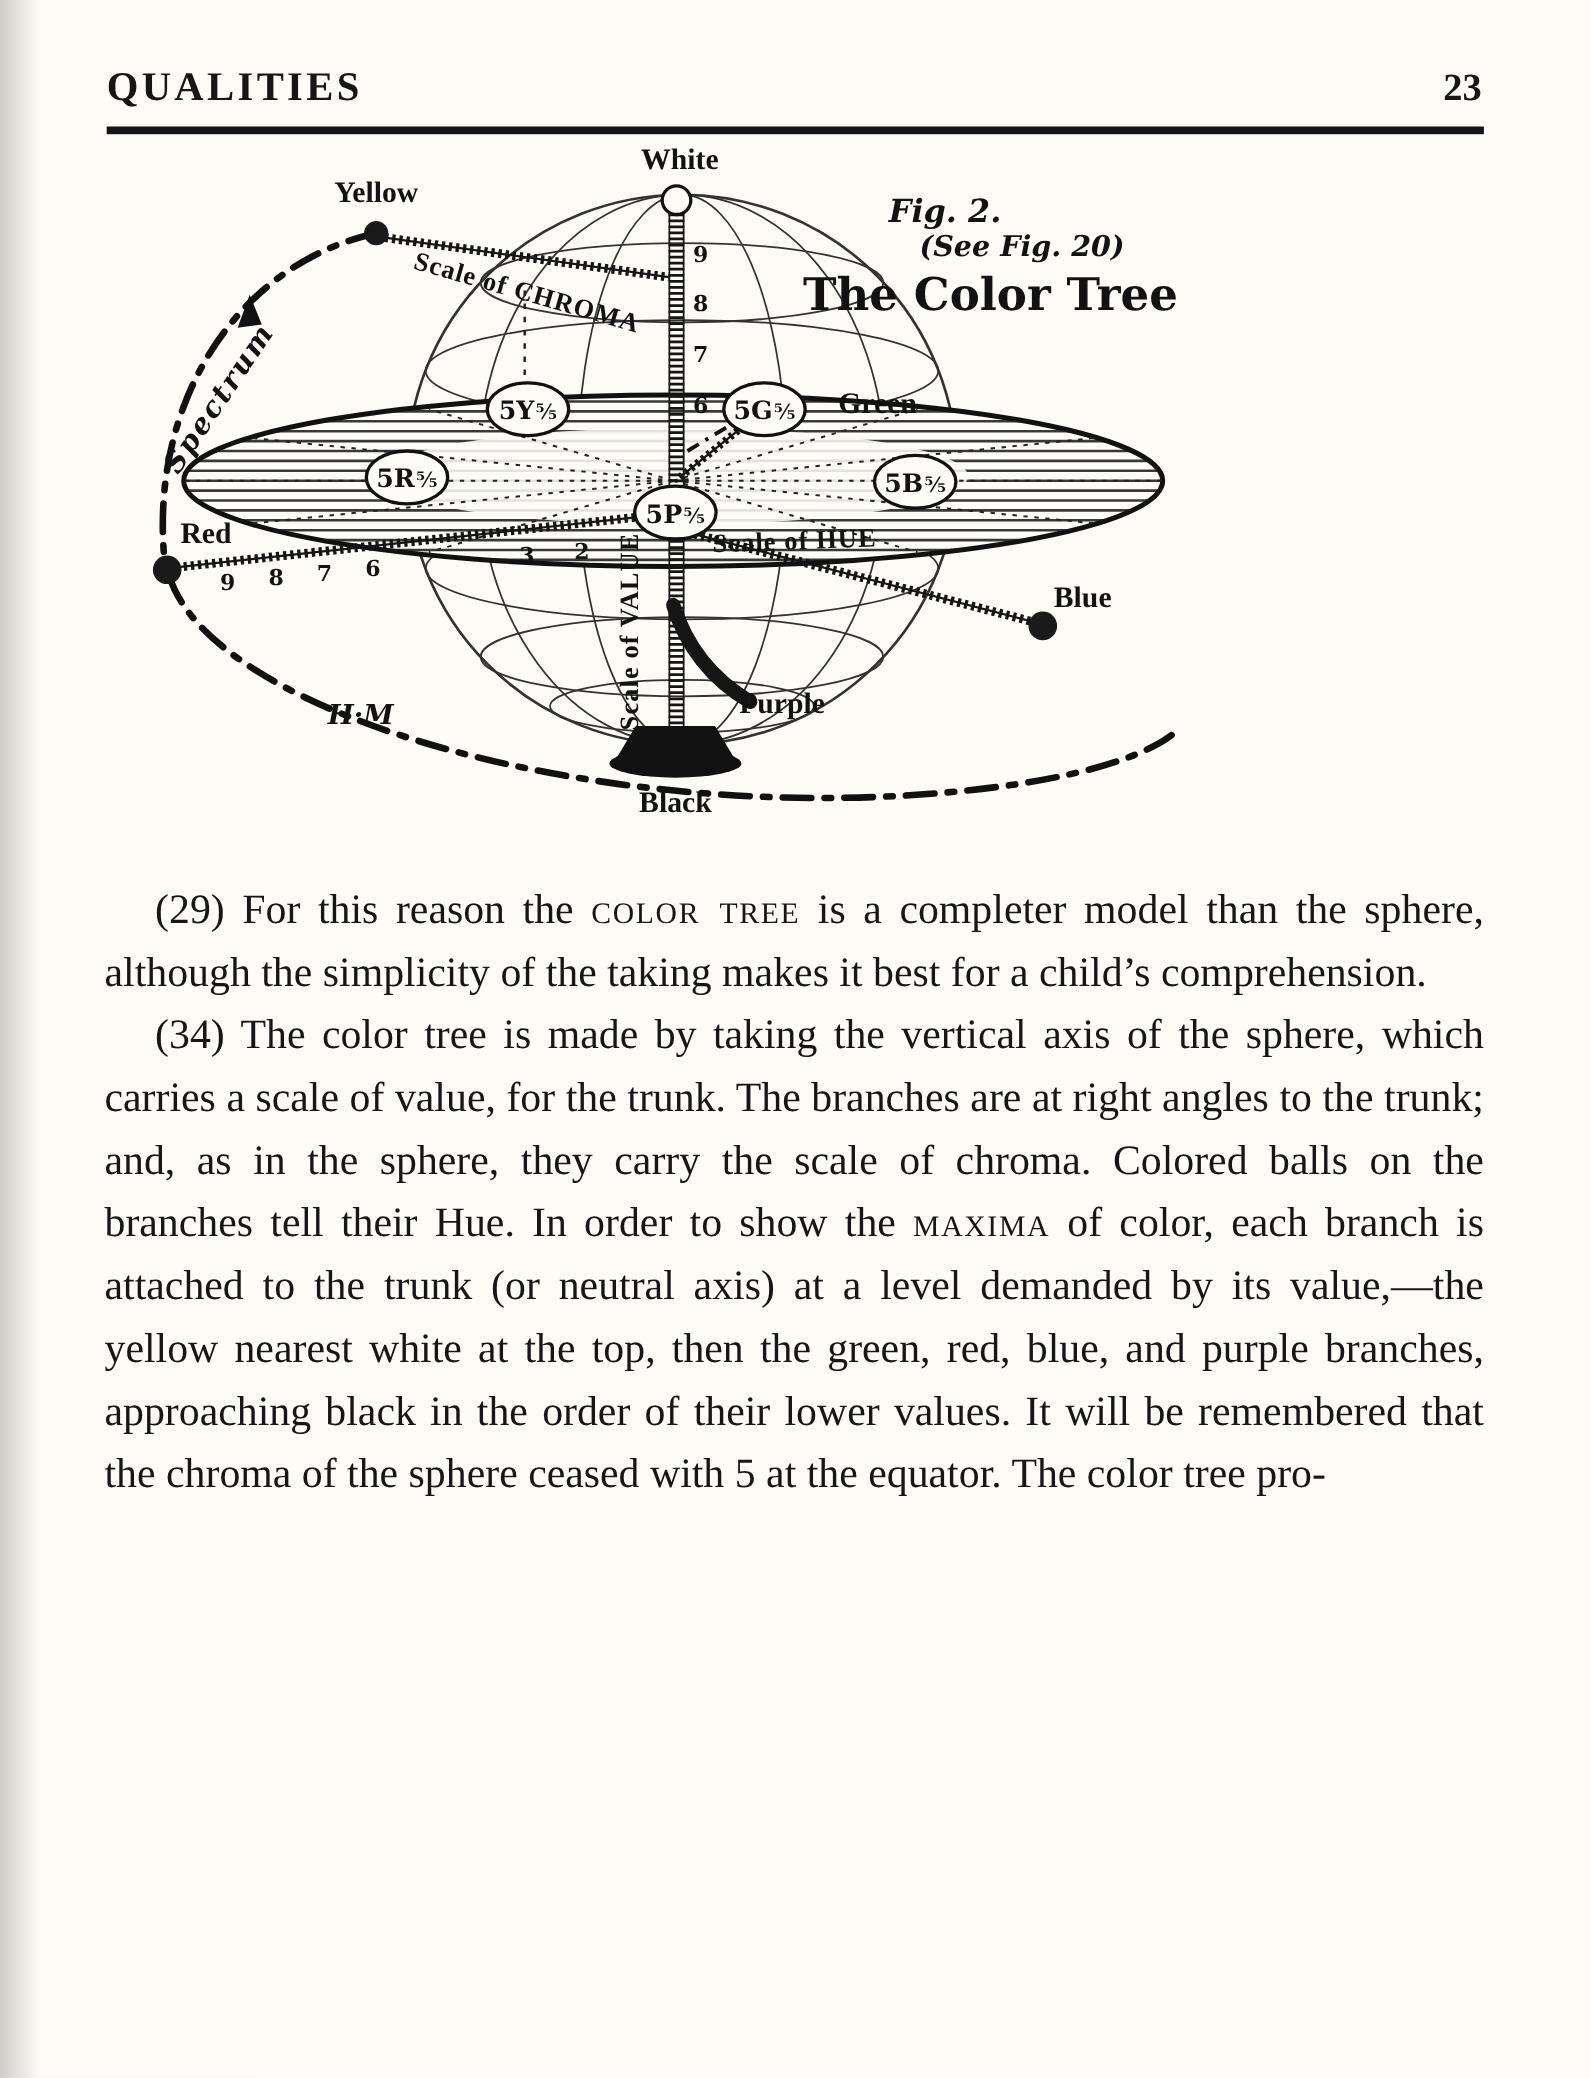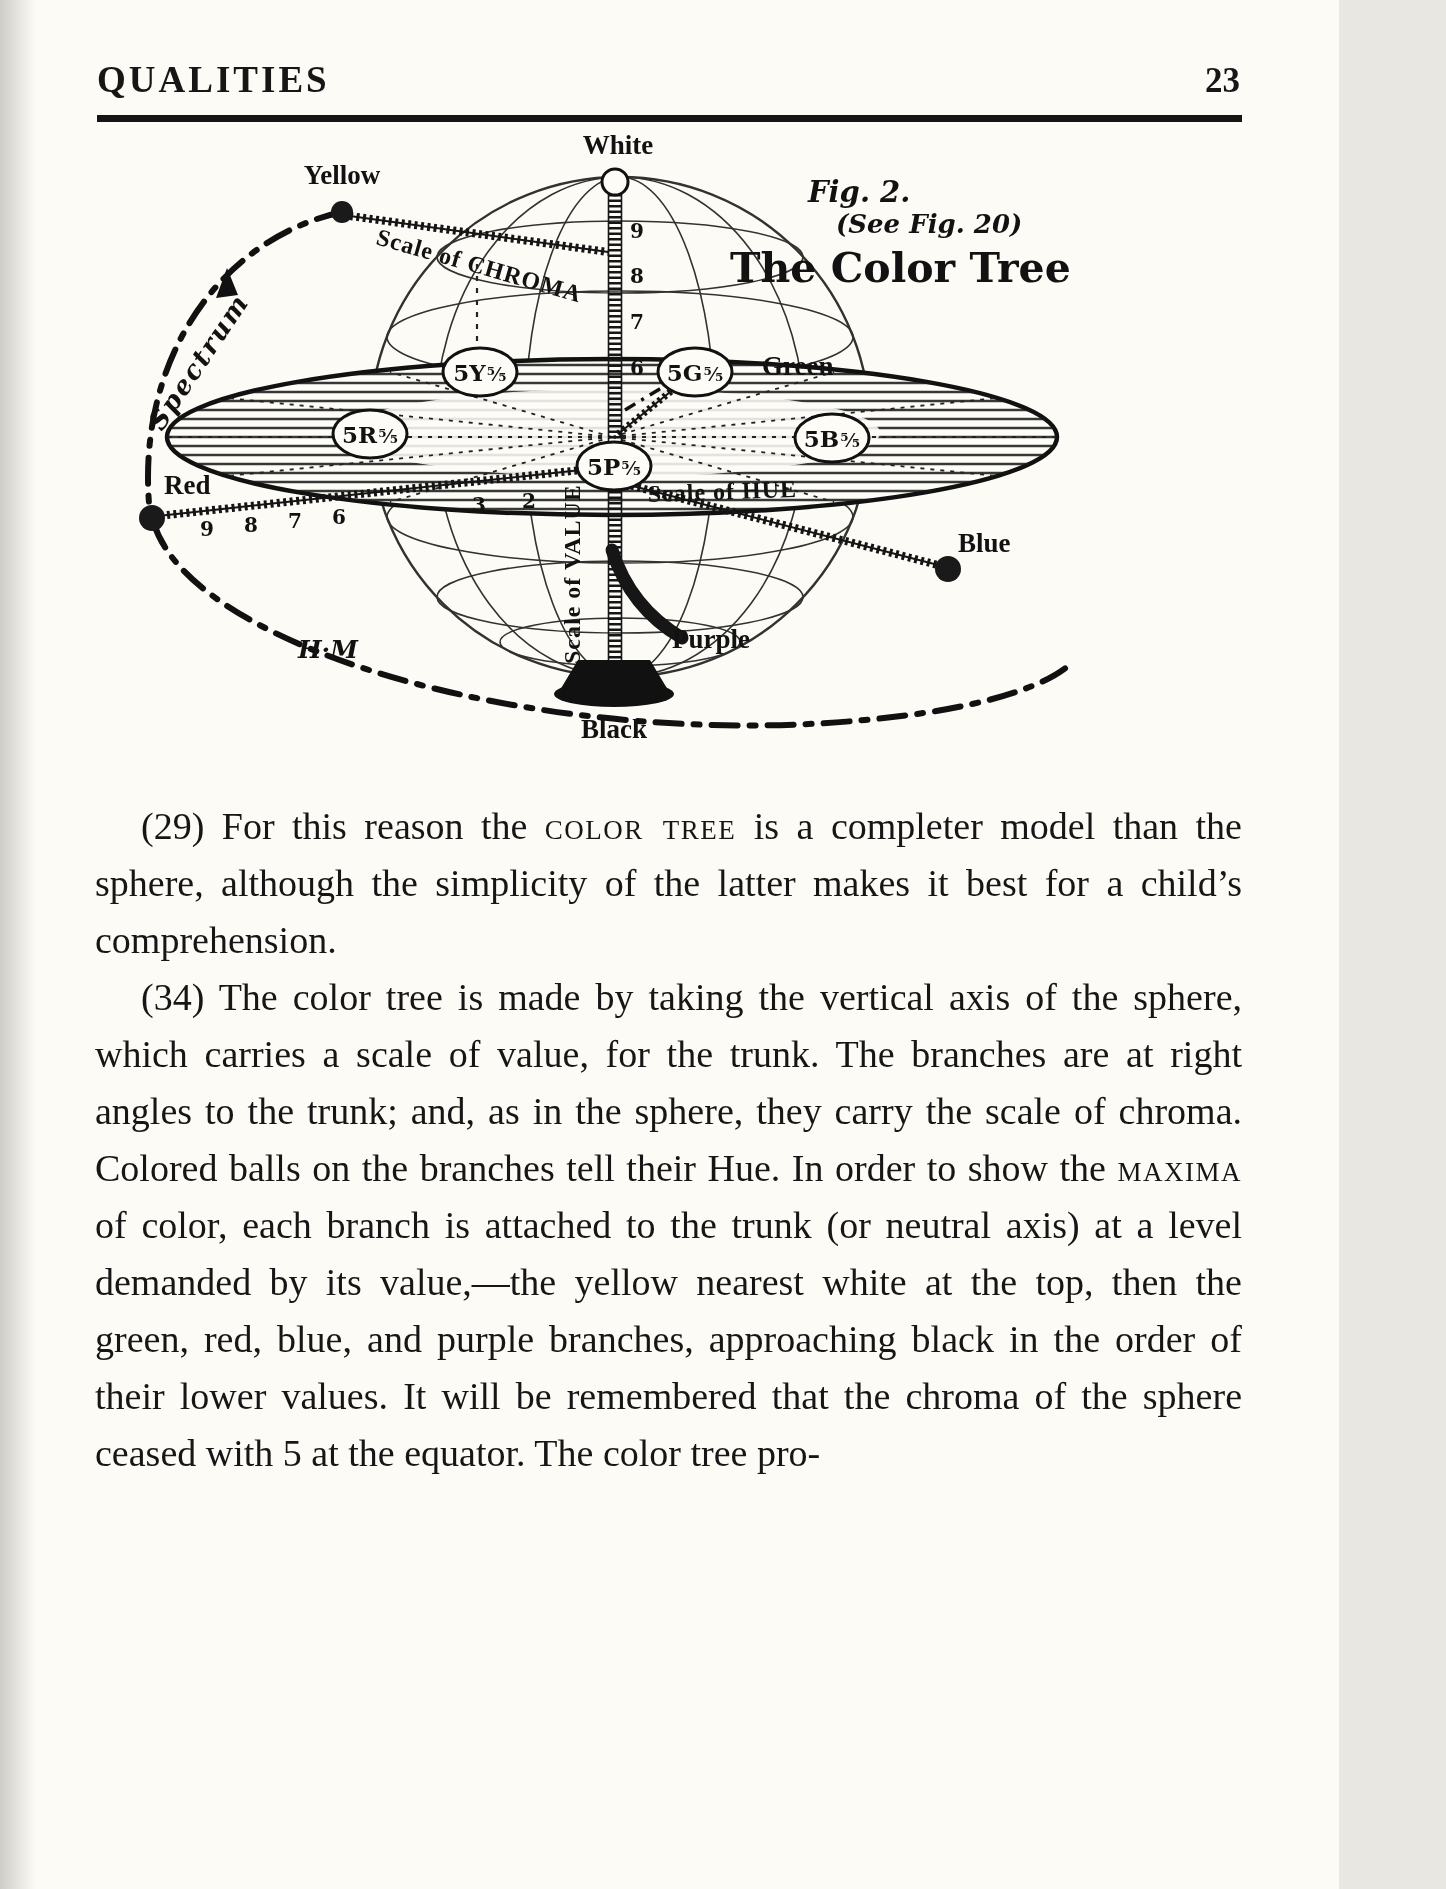--- a/index.html
+++ b/index.html
@@ -1,18 +1,18 @@
 <!DOCTYPE html>
 <html><head>
 <meta charset="utf-8">
 <style>
   * { margin:0; padding:0; box-sizing:border-box; }
   html,body { background:#e9e7e1; }
   .page {
-    width:1339px; height:1889px; background:#fcfbf5; position:relative;
+    width:1446px; height:1889px; background:#fcfbf5; position:relative;
     font-family:"Liberation Serif", serif; color:#161616; overflow:hidden;
   }
   .scan-edge {
     position:absolute; left:0; top:0; bottom:0; width:36px;
     background:linear-gradient(90deg, rgba(150,150,145,.45), rgba(150,150,145,0));
     pointer-events:none;
   }
   .page-header {
     display:flex; justify-content:space-between; align-items:baseline;
     padding:58px 99px 0 97px;
@@ -194,16 +194,16 @@
         <text class="fig-num" x="124" y="400">8</text>
         <text class="fig-num" x="168" y="396">7</text>
         <text class="fig-num" x="212" y="392">6</text>
         <text class="fig-num" x="352" y="380">3</text>
         <text class="fig-num" x="402" y="376">2</text>
       </g>
     </svg>
   </figure>
 
   <main class="body-text">
-    <p class="indent"><span>(29) For this reason the </span><span class="sc">color tree</span><span> is a completer model than the sphere, although the simplicity of the latter makes it best for a child’s comprehension.</span></p>
+    <p class="indent"><span>(29) For this reason the </span><span class="sc">color tree</span><span> is a completer model than the sphere, although the simplicity of the taking makes it best for a child’s comprehension.</span></p>
     <p class="indent"><span>(34) The color tree is made by taking the vertical axis of the sphere, which carries a scale of value, for the trunk.  The branches are at right angles to the trunk; and, as in the sphere, they carry the scale of chroma.  Colored balls on the branches tell their Hue.  In order to show the </span><span class="sc">maxima</span><span> of color, each branch is attached to the trunk (or neutral axis) at a level demanded by its value,—the yellow nearest white at the top, then the green, red, blue, and purple branches, approaching black in the order of their lower values.  It will be remembered that the chroma of the sphere ceased with 5 at the equator.  The color tree pro-</span></p>
   </main>
 </div>
 
 </body></html>

